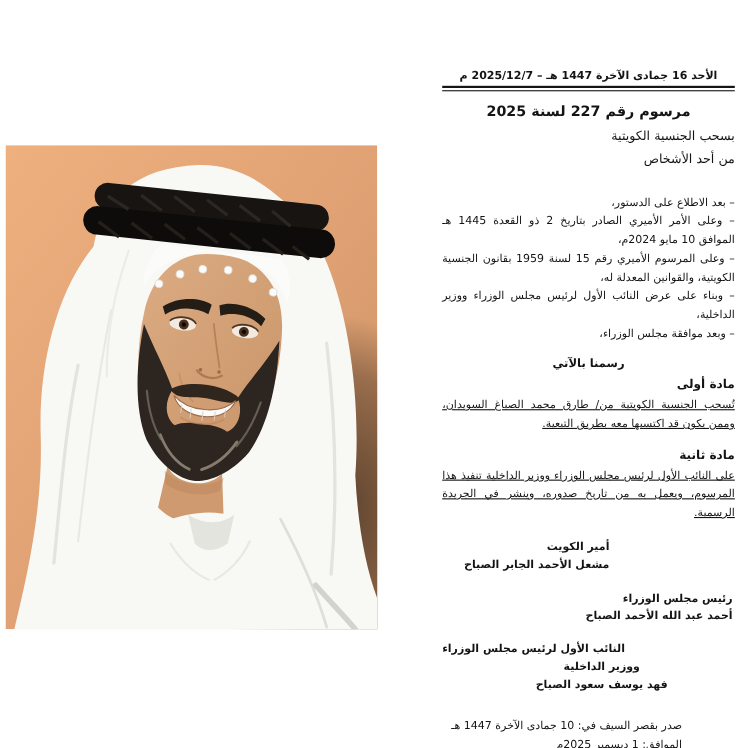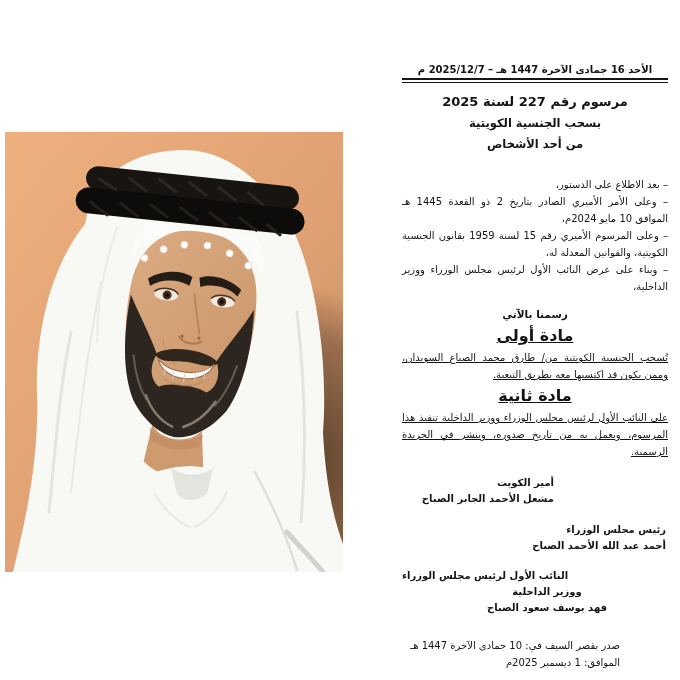--- a/index.html
+++ b/index.html
@@ -7,26 +7,26 @@
 
   
   .photo-wrap{position:absolute;left:5px;top:132px;width:338px;height:440px;}
   .photo-wrap svg{display:block;width:100%;height:100%;}
 
   
   .doc{position:absolute;left:402px;top:16px;width:266px;direction:rtl;text-align:right;}
   .gazette-date{margin-top:48px;text-align:center;font-size:10px;font-weight:bold;white-space:nowrap;}
   .header-rule{margin-top:3px;height:2px;border-top:2px solid #161616;border-bottom:1px solid #161616;}
   .title-main{margin-top:11px;text-align:center;font-size:13px;font-weight:bold;}
-  .title-sub{margin-top:7px;text-align:center;font-size:11.5px;font-weight:bold;}
+  .title-sub{margin-top:7px;text-align:right;font-size:11.5px;font-weight:normal;}
   .preamble{margin-top:25px;font-size:10px;line-height:17px;}
   .clause{text-align:justify;}
   .enactment{margin-top:13px;text-align:center;font-size:10.5px;font-weight:bold;}
-  .article-h{margin-top:6px;text-align:center;font-size:16px;font-weight:bold;text-decoration:underline;}
-  .article-h.second{margin-top:3px;}
+  .article-h{margin-top:6px;font-size:11px;font-weight:bold;}
+  .article-h.second{margin-top:13px;}
   .article-t{margin-top:4px;font-size:10px;line-height:17px;text-align:justify;text-decoration:underline;}
   .sig{text-align:right;font-size:10px;line-height:16px;font-weight:bold;}
   .sig-amir{margin-top:15px;width:150px;margin-right:114px;}
   .sig-pm{margin-top:15px;width:150px;margin-right:2px;}
   .sig-deputy-l1{margin-top:14px;margin-right:4px;text-align:left;font-size:10px;font-weight:bold;line-height:16px;}
   .sig-deputy-rest{width:170px;margin-right:36px;text-align:center;font-size:10px;font-weight:bold;line-height:16px;}
   .issued{margin-top:21px;margin-right:48px;font-size:10px;line-height:17px;text-align:right;}
 </style>
 </head>
 <body>
@@ -140,20 +140,21 @@
 
   <div class="title-main">مرسوم رقم 227 لسنة 2025</div>
   <div class="title-sub">بسحب الجنسية الكويتية</div>
   <div class="title-sub">من أحد الأشخاص</div>
 
   <div class="preamble">
     <div class="clause">– بعد الاطلاع على الدستور،</div>
     <div class="clause">– وعلى الأمر الأميري الصادر بتاريخ 2 ذو القعدة 1445 هـ الموافق 10 مايو 2024م،</div>
     <div class="clause">– وعلى المرسوم الأميري رقم 15 لسنة 1959 بقانون الجنسية الكويتية، والقوانين المعدلة له،</div>
     <div class="clause">– وبناء على عرض النائب الأول لرئيس مجلس الوزراء ووزير الداخلية،</div>
+    <div class="clause">– وبعد موافقة مجلس الوزراء،</div>
   </div>
 
   <div class="enactment">رسمنا بالآتي</div>
 
   <div class="article-h">مادة أولى</div>
   <div class="article-t">تُسحب الجنسية الكويتية من/ طارق محمد الصباغ السويدان، وممن يكون قد اكتسبها معه بطريق التبعية.</div>
 
   <div class="article-h second">مادة ثانية</div>
   <div class="article-t">على النائب الأول لرئيس مجلس الوزراء ووزير الداخلية تنفيذ هذا المرسوم، ويعمل به من تاريخ صدوره، وينشر في الجريدة الرسمية.</div>
 

